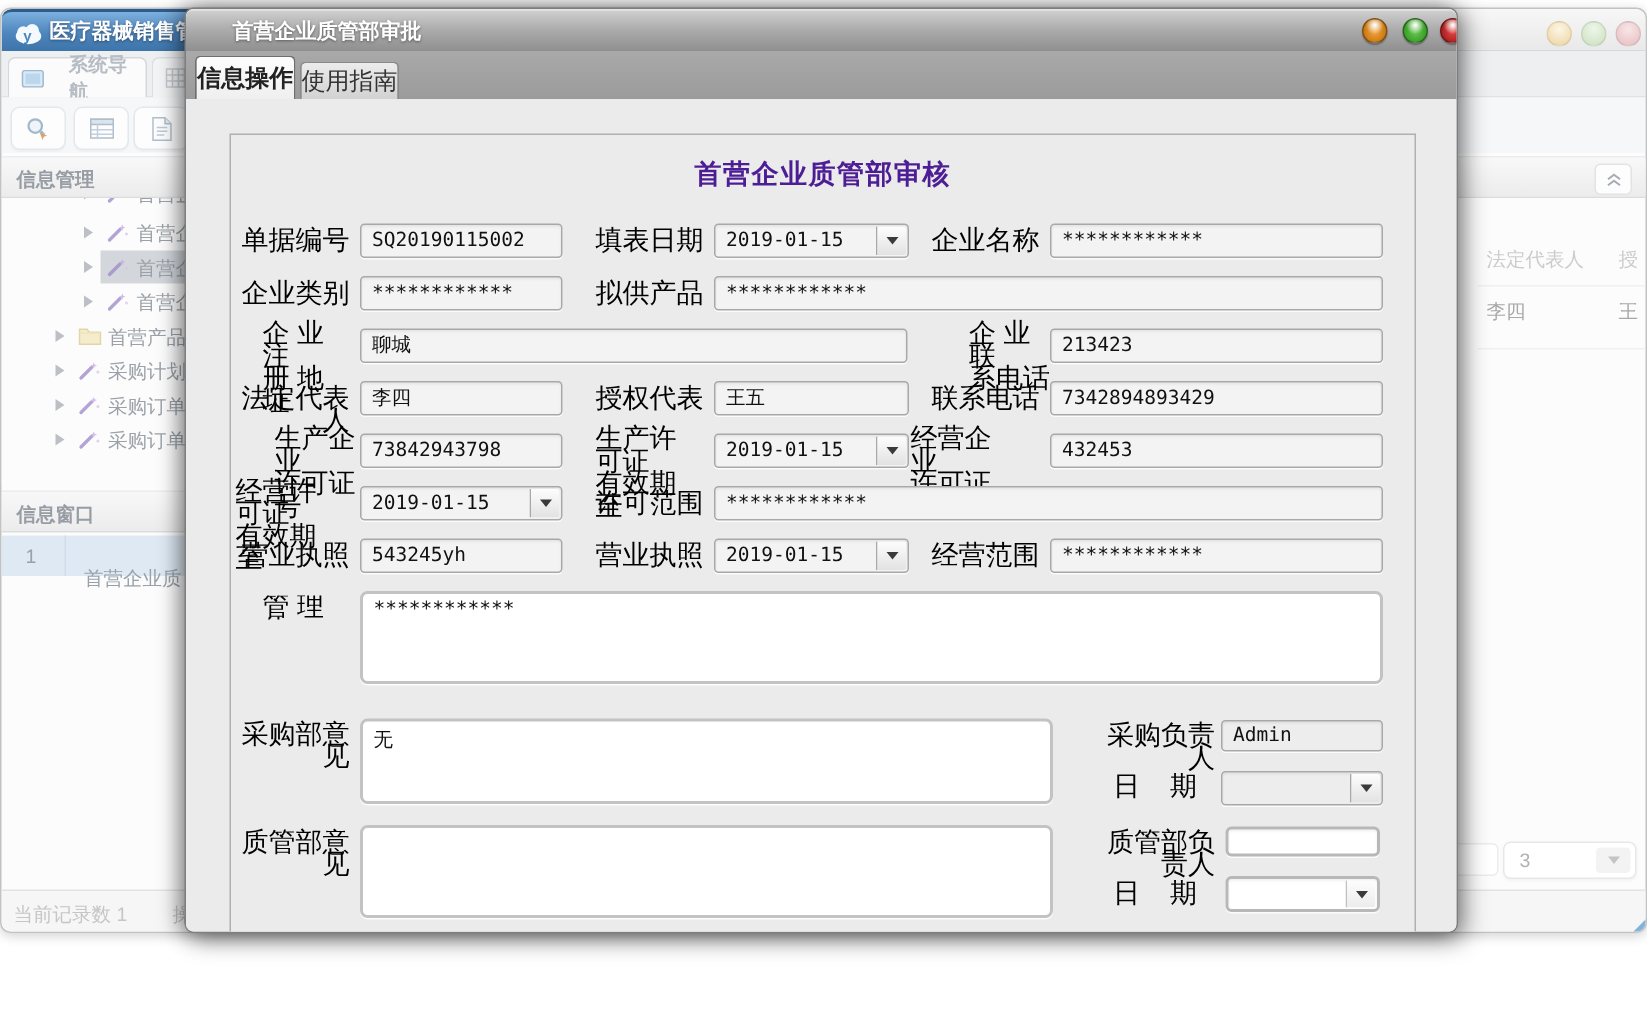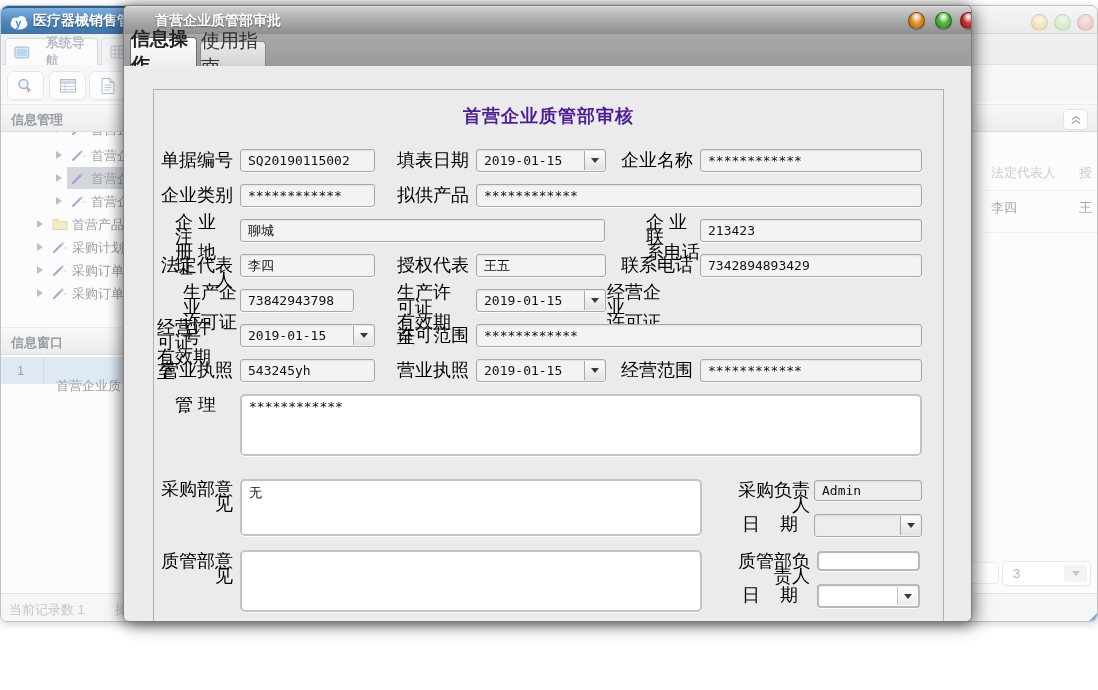--- a/index.html
+++ b/index.html
@@ -56,21 +56,21 @@
   .pager-combo{position:absolute;left:1001px;top:555px;width:89px;height:25px;background:#fff;border:1px solid #e8e8e8;border-radius:5px;box-shadow:0 1px 2px rgba(0,0,0,.04);font-size:13px;color:#b2b2b2;line-height:23px;padding-left:10px;}
   .pager-arr{position:absolute;right:3px;top:3px;width:23px;height:17px;background:#f3f3f3;border-radius:3px;display:flex;align-items:center;justify-content:center;}
   .arr-sm{width:0;height:0;border-left:4px solid transparent;border-right:4px solid transparent;border-top:5px solid #c4c4c4;}
   .grip{position:absolute;left:1086px;top:605px;width:0;height:0;border-left:12px solid transparent;border-bottom:12px solid #7fb3dc;}
 
   
   .dlg{position:absolute;left:123px;top:5px;width:849px;height:617px;border-radius:6px;background:#ebebeb;box-shadow:-4px 0 14px rgba(0,0,0,.35),4px 4px 16px rgba(0,0,0,.45);overflow:hidden;z-index:10;border:1px solid #7e7e7e;}
   .dlg-titlebar{position:absolute;left:0;top:0;width:100%;height:28px;background:linear-gradient(#cfcfcf 0%,#adadad 45%,#8f8f8f 100%);border-radius:5px 5px 0 0;border-top:1px solid #e2e2e2;}
   .dlg-title-text{position:absolute;left:31px;top:5px;color:#fff;font-size:14px;font-weight:bold;text-shadow:0 1px 2px rgba(0,0,0,.45);white-space:nowrap;}
   .dlg-tabstrip{position:absolute;left:0;top:28px;width:100%;height:32px;background:linear-gradient(#a9a9a9,#9b9b9b);}
-  .dtab{position:absolute;border-radius:4px 4px 0 0;font-size:19px;display:flex;align-items:center;justify-content:center;}
+  .dtab{position:absolute;border-radius:4px 4px 0 0;font-size:16px;display:flex;align-items:center;justify-content:center;}
   .dtab.active{left:6px;top:3px;width:67px;height:29px;background:linear-gradient(#fdfdfd,#efefef);border:1px solid #6f6f6f;border-bottom:none;color:#222;font-weight:bold;}
   .dtab.inactive{left:76px;top:7px;width:66px;height:25px;background:linear-gradient(#ececec,#d2d2d2);border:1px solid #8a8a8a;border-bottom:none;color:#333;}
   .dlg-content{position:absolute;left:0;top:60px;width:100%;height:557px;background:#ebebeb;}
   .panel{position:absolute;left:29px;top:23px;width:791px;height:545px;border:1px solid #b0b0b0;background:#ebebeb;}
   .form-title{position:absolute;left:0;top:14px;width:100%;text-align:center;font-size:18px;font-weight:bold;color:#4c1d95;letter-spacing:1px;}
 
   .lbl{position:absolute;font-size:18px;line-height:15px;color:#000;text-align:right;white-space:pre-wrap;}
   .lbl.l{text-align:left;}
   .fld{position:absolute;height:23px;background:#f3f3f3;border:1px solid #a8a8a8;border-radius:3px;box-shadow:inset 0 1px 2px rgba(0,0,0,.07),0 1px 0 rgba(255,255,255,.8);font-family:"DejaVu Sans Mono",monospace;font-size:13px;color:#111;line-height:21px;padding:0 7px;white-space:nowrap;overflow:hidden;}
   .fld.gray{background:#ededed;}
@@ -295,28 +295,29 @@
 
       <span class="lbl" style="left:0;top:168px;width:79px">法定代表人</span>
       <div class="fld" style="left:86px;top:164px;width:135px">李四</div>
       <span class="lbl" style="left:236px;top:168px;width:79px">授权代表</span>
       <div class="fld" style="left:322px;top:164px;width:130px">王五</div>
       <span class="lbl" style="left:460px;top:168px;width:79px">联系电话</span>
       <div class="fld" style="left:546px;top:164px;width:222px">7342894893429</div>
 
       <span class="lbl l" style="left:29px;top:195px;width:56px">生产企业
 许可证号</span>
-      <div class="fld" style="left:86px;top:199px;width:114px">73842943798</div>
+      <div class="fld" style="left:86px;top:199px;width:135px">73842943798</div>
       <span class="lbl l" style="left:243px;top:195px;width:70px">生产许可证
 有效期至</span>
       <div class="fld combo" style="left:322px;top:199px;width:130px"><span>2019-01-15</span><span class="arr-btn">
             <span class="arr"></span>
           </span></div>
       <span class="lbl l" style="left:453px;top:195px;width:56px">经营企业
 许可证号</span>
+      <div class="fld" style="left:546px;top:199px;width:222px">432453</div>
 
       <span class="lbl l" style="left:3px;top:230px;width:70px">经营许可证
 有效期至</span>
       <div class="fld combo" style="left:86px;top:234px;width:135px"><span>2019-01-15</span><span class="arr-btn">
             <span class="arr"></span>
           </span></div>
       <span class="lbl" style="left:236px;top:238px;width:79px">许可范围</span>
       <div class="fld" style="left:322px;top:234px;width:446px">************</div>
 
       <span class="lbl" style="left:0;top:273px;width:79px">营业执照</span>

